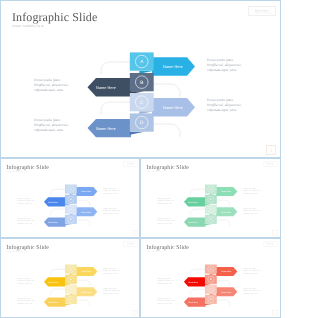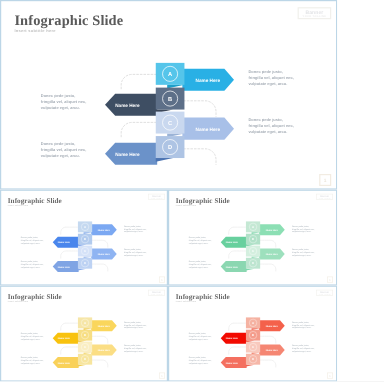--- a/index.html
+++ b/index.html
@@ -1,18 +1,18 @@
 <!DOCTYPE html>
 <html><head>
 <meta charset="utf-8">
 <style>
   html,body{margin:0;padding:0;width:281px;height:318px;overflow:hidden;background:#ffffff;}
   body{font-family:"Liberation Sans",sans-serif;-webkit-font-smoothing:antialiased;text-rendering:geometricPrecision;}
   *{-webkit-font-smoothing:antialiased;}
-  .page{position:relative;width:281px;height:278px;background:#e5e5e5;font-weight:bold;}
+  .page{position:relative;width:281px;height:278px;background:#e5e5e5;}
 
   .slide{position:absolute;background:#ffffff;overflow:hidden;box-sizing:border-box;}
   .slide-main{left:0;top:0;width:281px;height:158px;border:1.5px solid #bcd6e7;}
   .slide-t1{left:0;top:158px;width:140px;height:80px;border:1px solid #bcd6e7;}
   .slide-t2{left:140px;top:158px;width:141px;height:80px;border:1px solid #bcd6e7;}
   .slide-t3{left:0;top:238px;width:140px;height:80px;border:1px solid #bcd6e7;}
   .slide-t4{left:140px;top:238px;width:141px;height:80px;border:1px solid #bcd6e7;}
 
   .canvas{position:absolute;left:0;top:0;width:278px;height:155px;transform-origin:0 0;}
   .scaled .s-title{color:#6a6a6a;}

